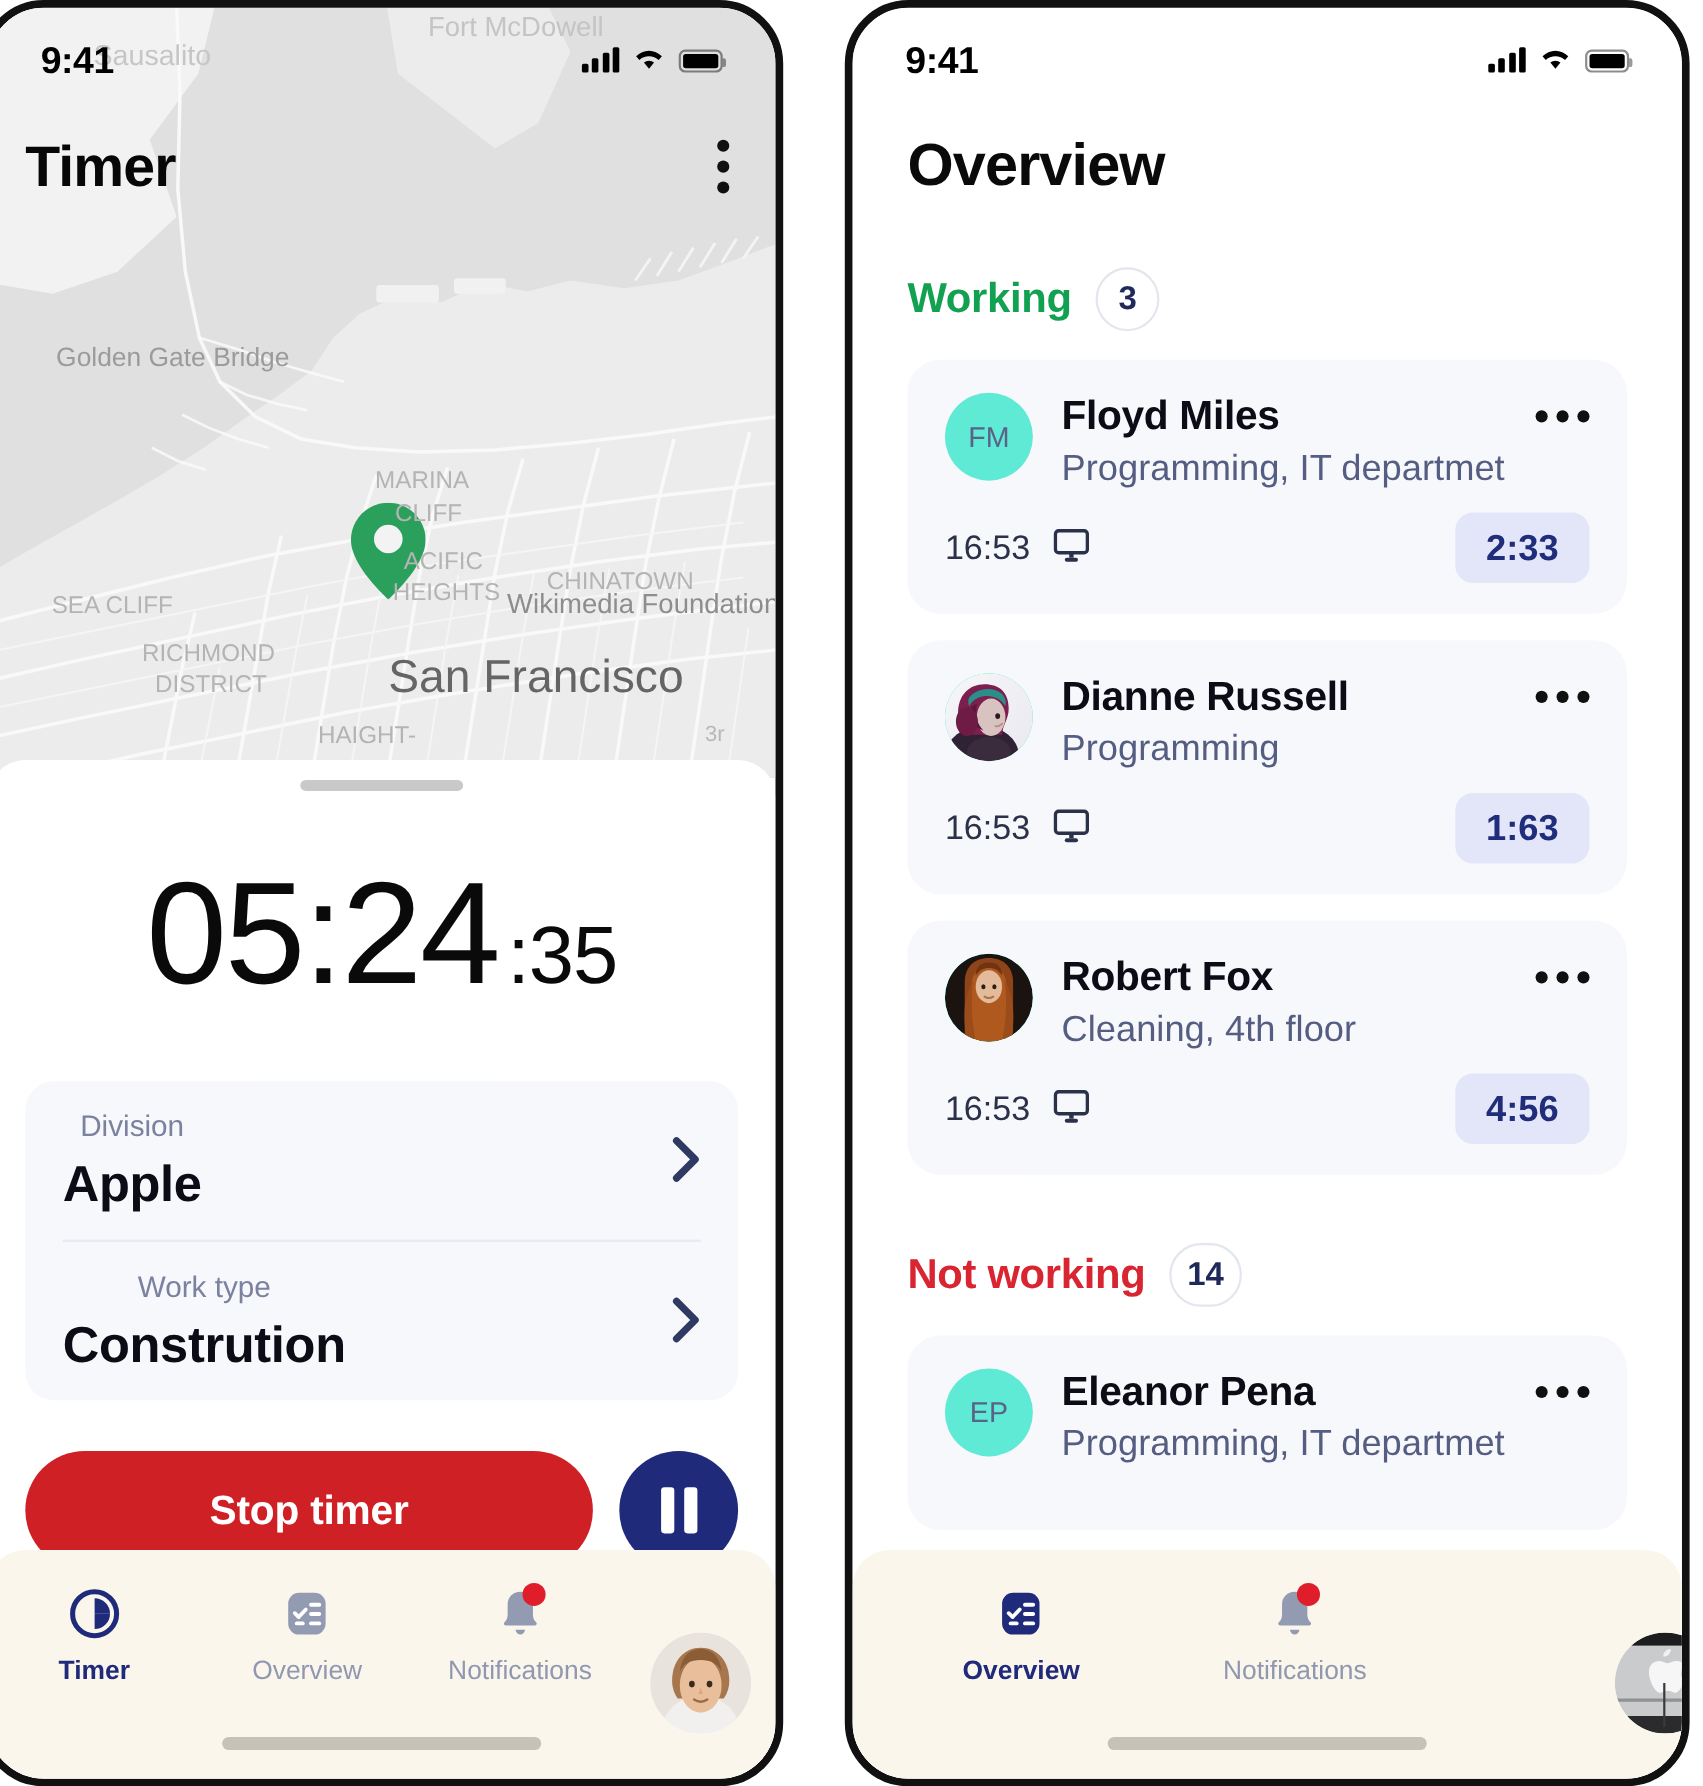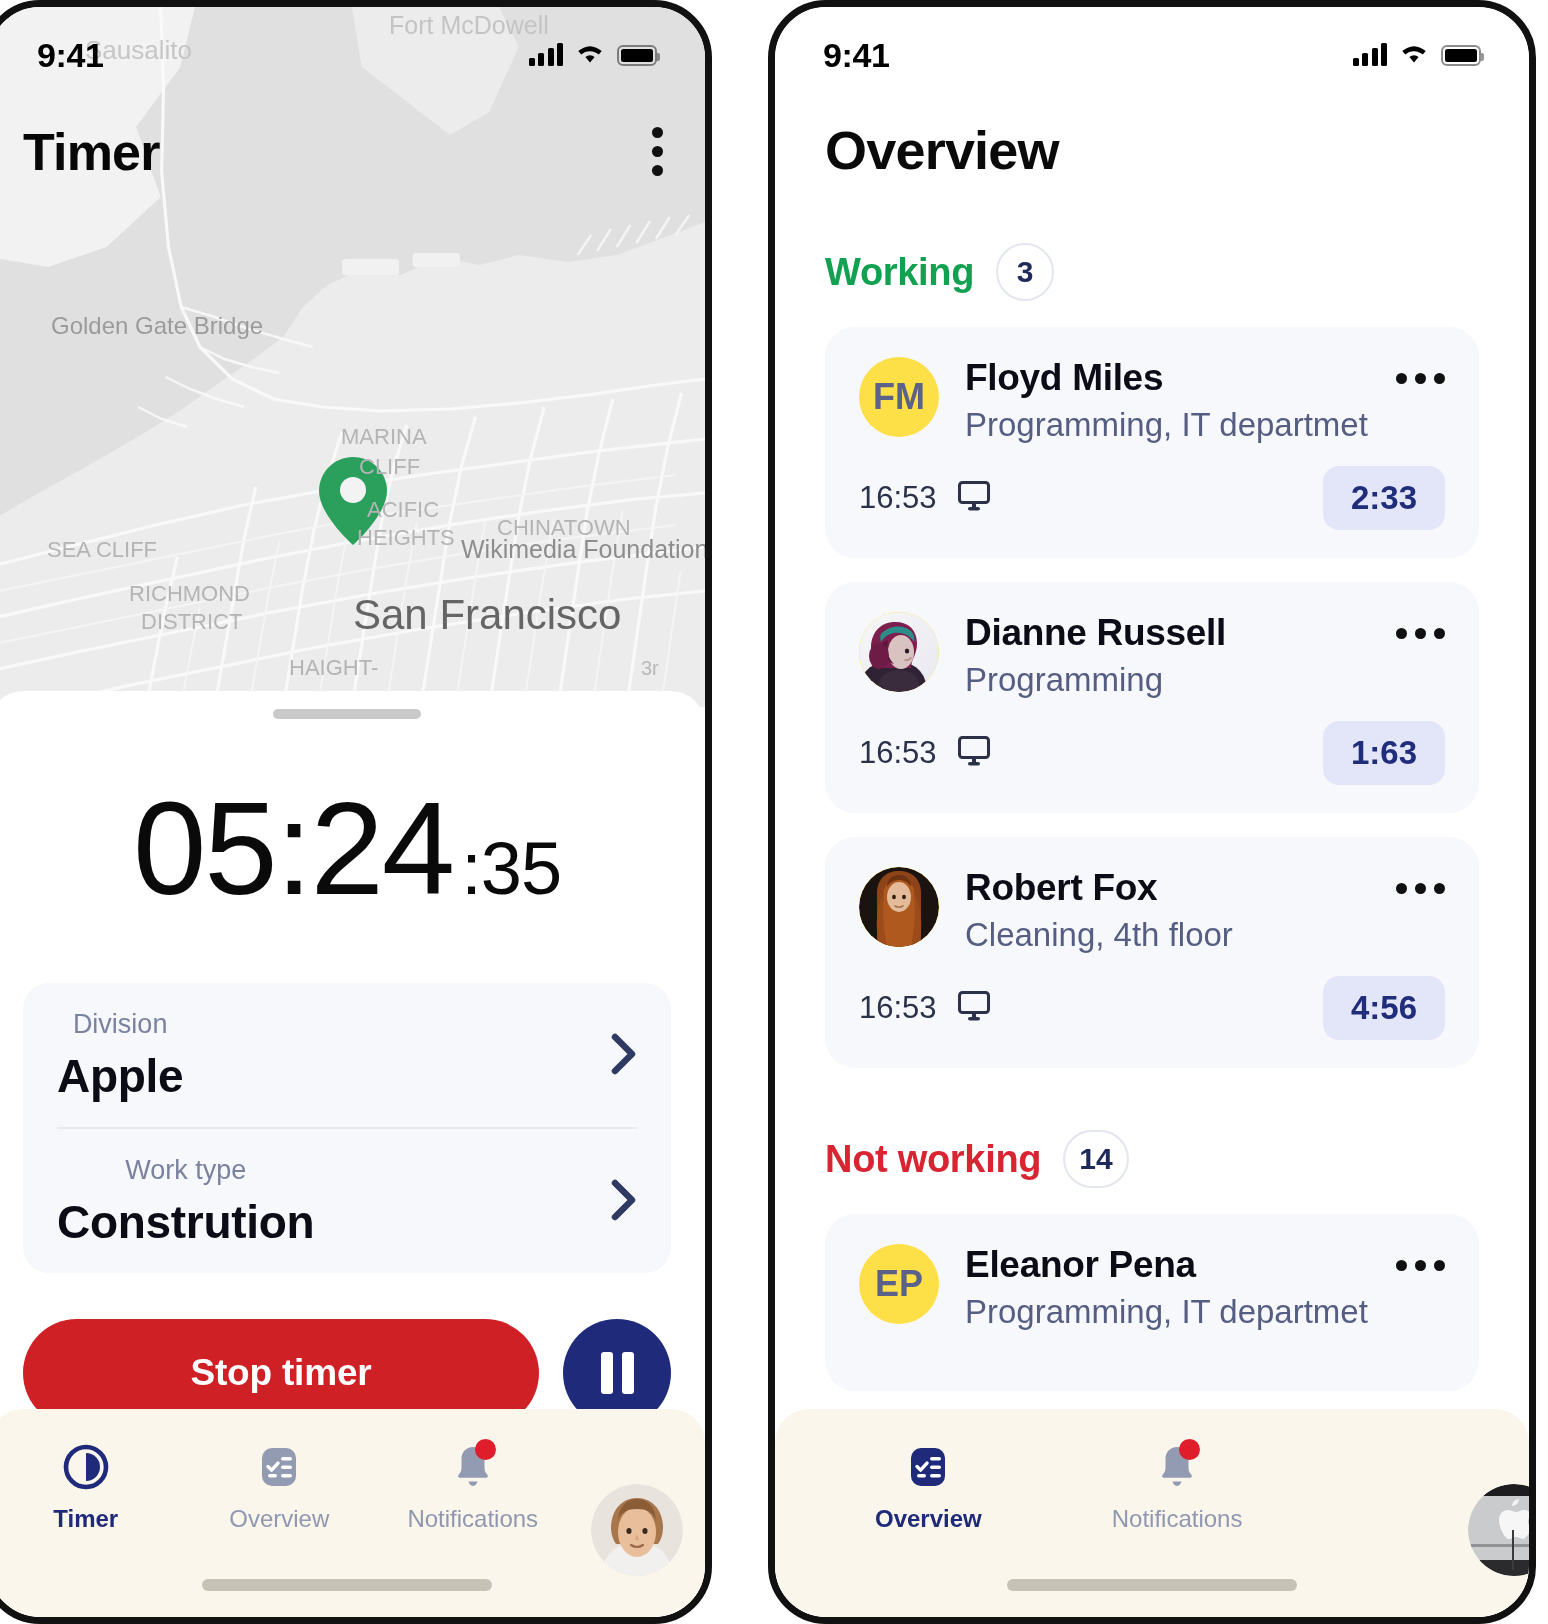--- a/index.html
+++ b/index.html
@@ -200,22 +200,22 @@
     margin: 0 50px 24px;
     background: #f7f8fb;
     border-radius: 30px;
     padding: 30px 34px 28px;
   }
   .cardtop { display: flex; align-items: flex-start; gap: 26px; }
   .cavatar {
     width: 80px; height: 80px; border-radius: 50%;
     flex-shrink: 0; overflow: hidden;
     display: flex; align-items: center; justify-content: center;
-    background: #fde047;
-    font-size: 36px; color: #5b6287; font-weight: 700;
+    background: #5eead4;
+    font-size: 26px; color: #5b6287; font-weight: 400;
   }
   .cavatar svg { width: 100%; height: 100%; display: block; }
   .cinfo { flex: 1; min-width: 0; }
   .cname { font-size: 37px; font-weight: 700; color: #0b0c16; letter-spacing: -0.3px; }
   .crole { font-size: 33px; color: #555e82; margin-top: 7px; font-weight: 400; }
   .dots { display: flex; gap: 8px; padding-top: 16px; cursor: pointer; flex-shrink: 0; }
   .dots i { width: 11px; height: 11px; border-radius: 50%; background: #101010; display: block; }
   .cardbot {
     display: flex; align-items: center; justify-content: space-between;
     margin-top: 22px;

